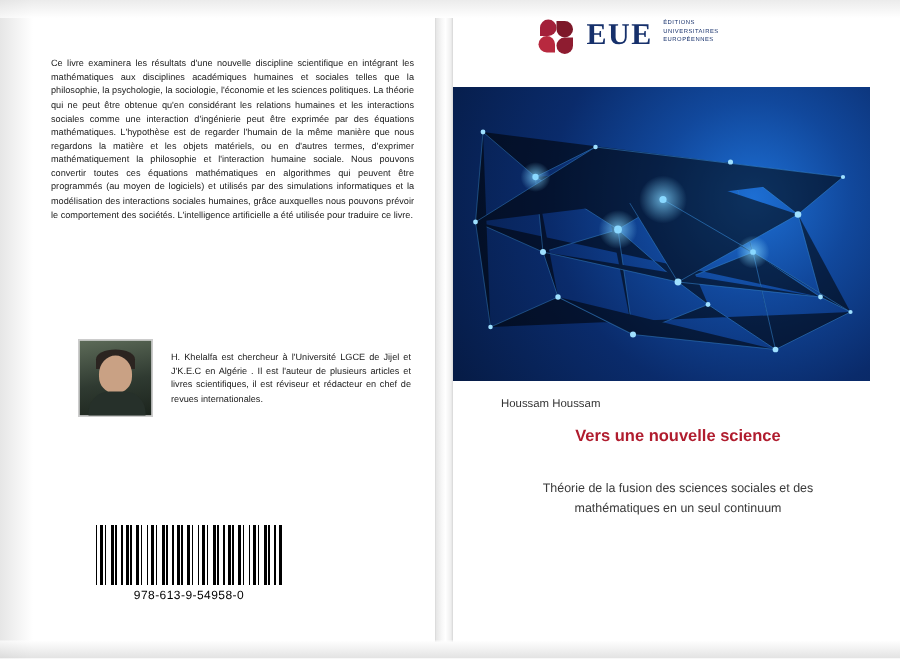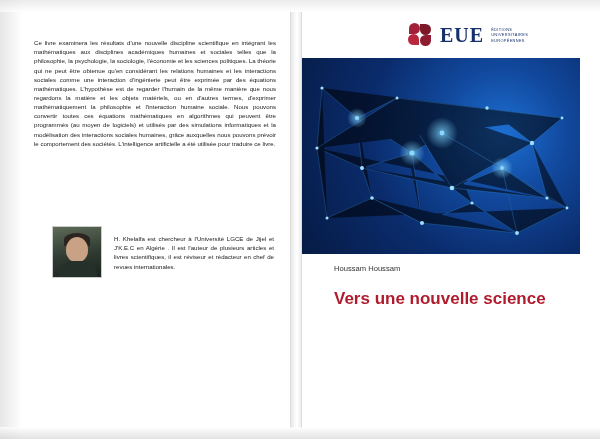--- a/index.html
+++ b/index.html
@@ -158,22 +158,22 @@
   }
 
   .publisher-bar {
     position: absolute;
     left: 0;
     top: 0;
     width: 278px;
     height: 46px;
     background: #ffffff;
     display: flex;
-    align-items: center;
-    padding-left: 105px;
+    align-items: flex-start;
+    padding-left: 56px;
   }
   .logo-mark {
     position: relative;
     width: 26px;
     height: 26px;
     margin-right: 7px;
     flex: none;
   }
   .logo-mark .petal {
     position: absolute;
@@ -225,24 +225,24 @@
     font-size: 7.6px;
     color: #333333;
   }
   .front-title {
     position: absolute;
     left: 32px;
     top: 266px;
     width: 236px;
     font-family: "Liberation Sans", sans-serif;
     font-weight: bold;
-    font-size: 17px;
+    font-size: 11px;
     line-height: 1.2;
     color: #b01c2e;
-    text-align: left;
+    text-align: center;
   }
   .front-subtitle {
     position: absolute;
     left: 32px;
     top: 299px;
     width: 236px;
     font-size: 8.3px;
     line-height: 1.5;
     color: #3a3a3a;
     text-align: center;
@@ -279,20 +279,24 @@
 
     <div class="author-block">
       <div class="author-photo">
         <div class="hair"></div>
         <div class="face"></div>
         <div class="body"></div>
       </div>
       <p class="author-bio">H. Khelalfa est chercheur à l'Université LGCE de Jijel et J'K.E.C en Algérie . Il est l'auteur de plusieurs articles et livres scientifiques, il est réviseur et rédacteur en chef de revues internationales.</p>
     </div>
 
+    <div class="barcode-area">
+      <div class="barcode-bars"></div>
+      <div class="barcode-number">978-613-9-54958-0</div>
+    </div>
   </div>
 
   <div class="spine"></div>
 
   <div class="front-cover">
 
     <div class="publisher-bar">
       <div class="logo-mark">
         <span class="petal p1"></span>
         <span class="petal p2"></span>
@@ -359,18 +363,19 @@
           <circle cx="200" cy="110" r="11"></circle>
           <circle cx="55" cy="60" r="10"></circle>
         </g>
       </svg>
     </div>
 
     <div class="front-author">Houssam Houssam</div>
 
     <h1 class="front-title">Vers une nouvelle science</h1>
 
+    <p class="front-subtitle">Théorie de la fusion des sciences sociales et des mathématiques en un seul continuum</p>
   </div>
 
   <div class="edge-shadow-left"></div>
   <div class="edge-shadow-top"></div>
   <div class="edge-shadow-bottom"></div>
 </div>
 
 </body></html>

